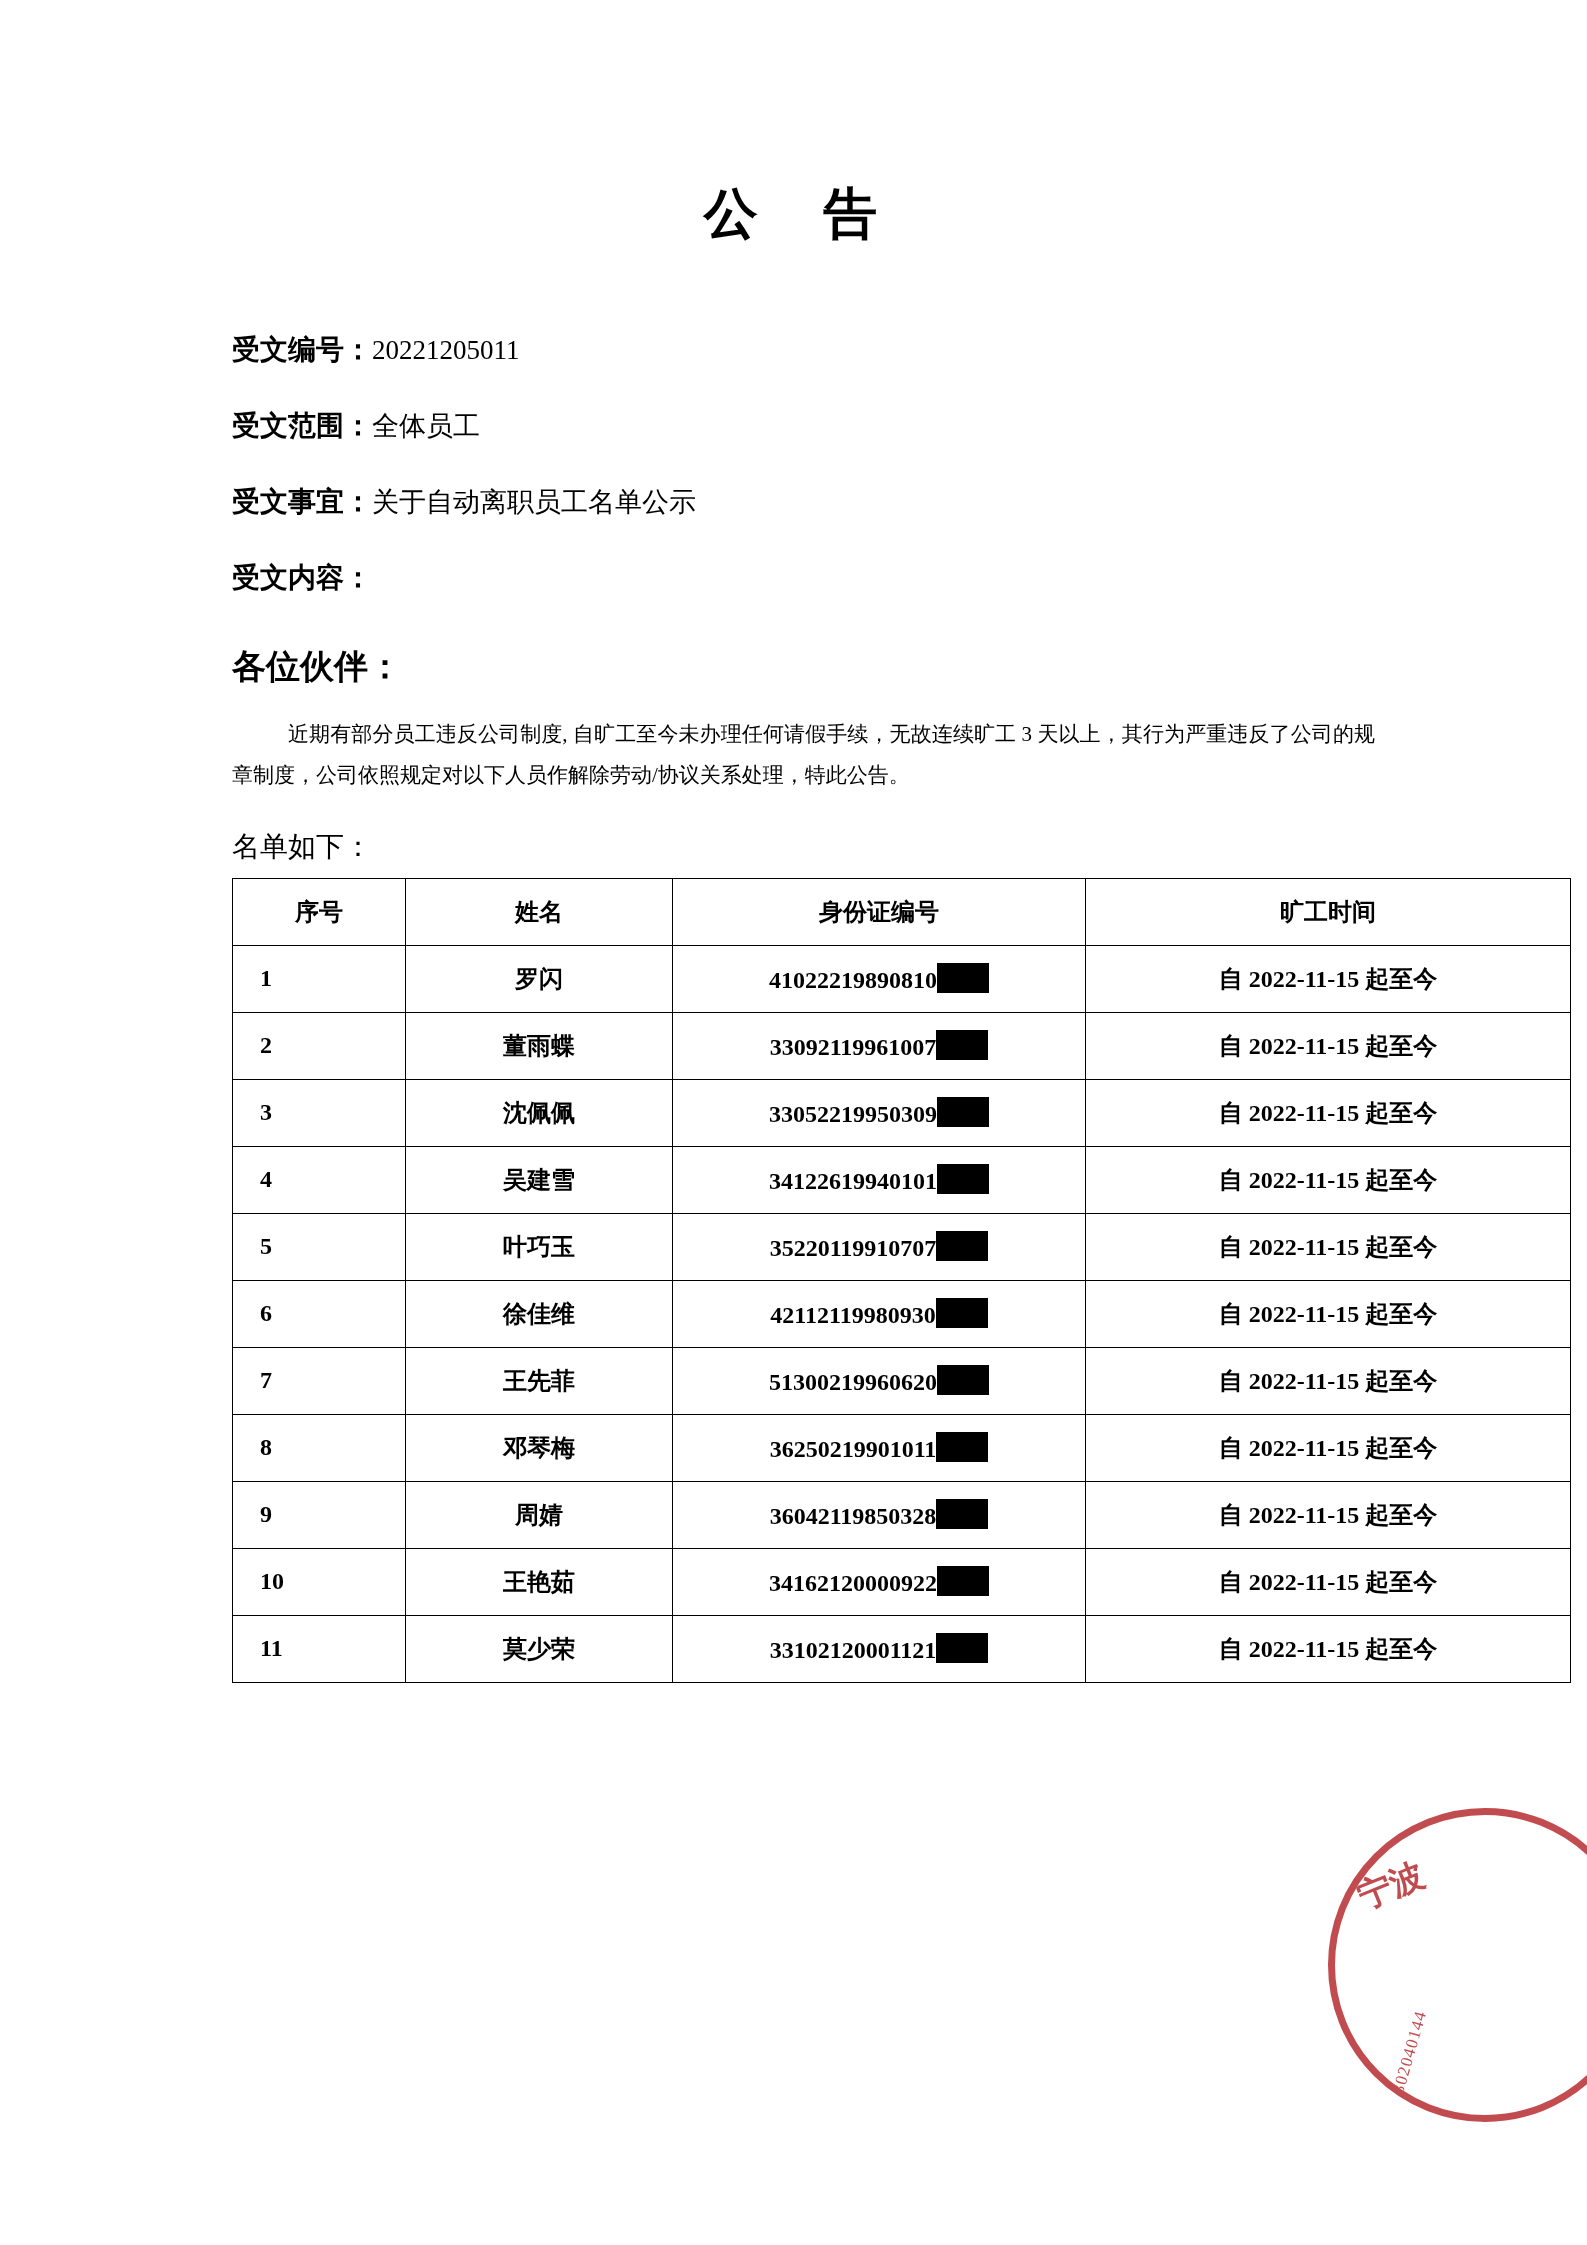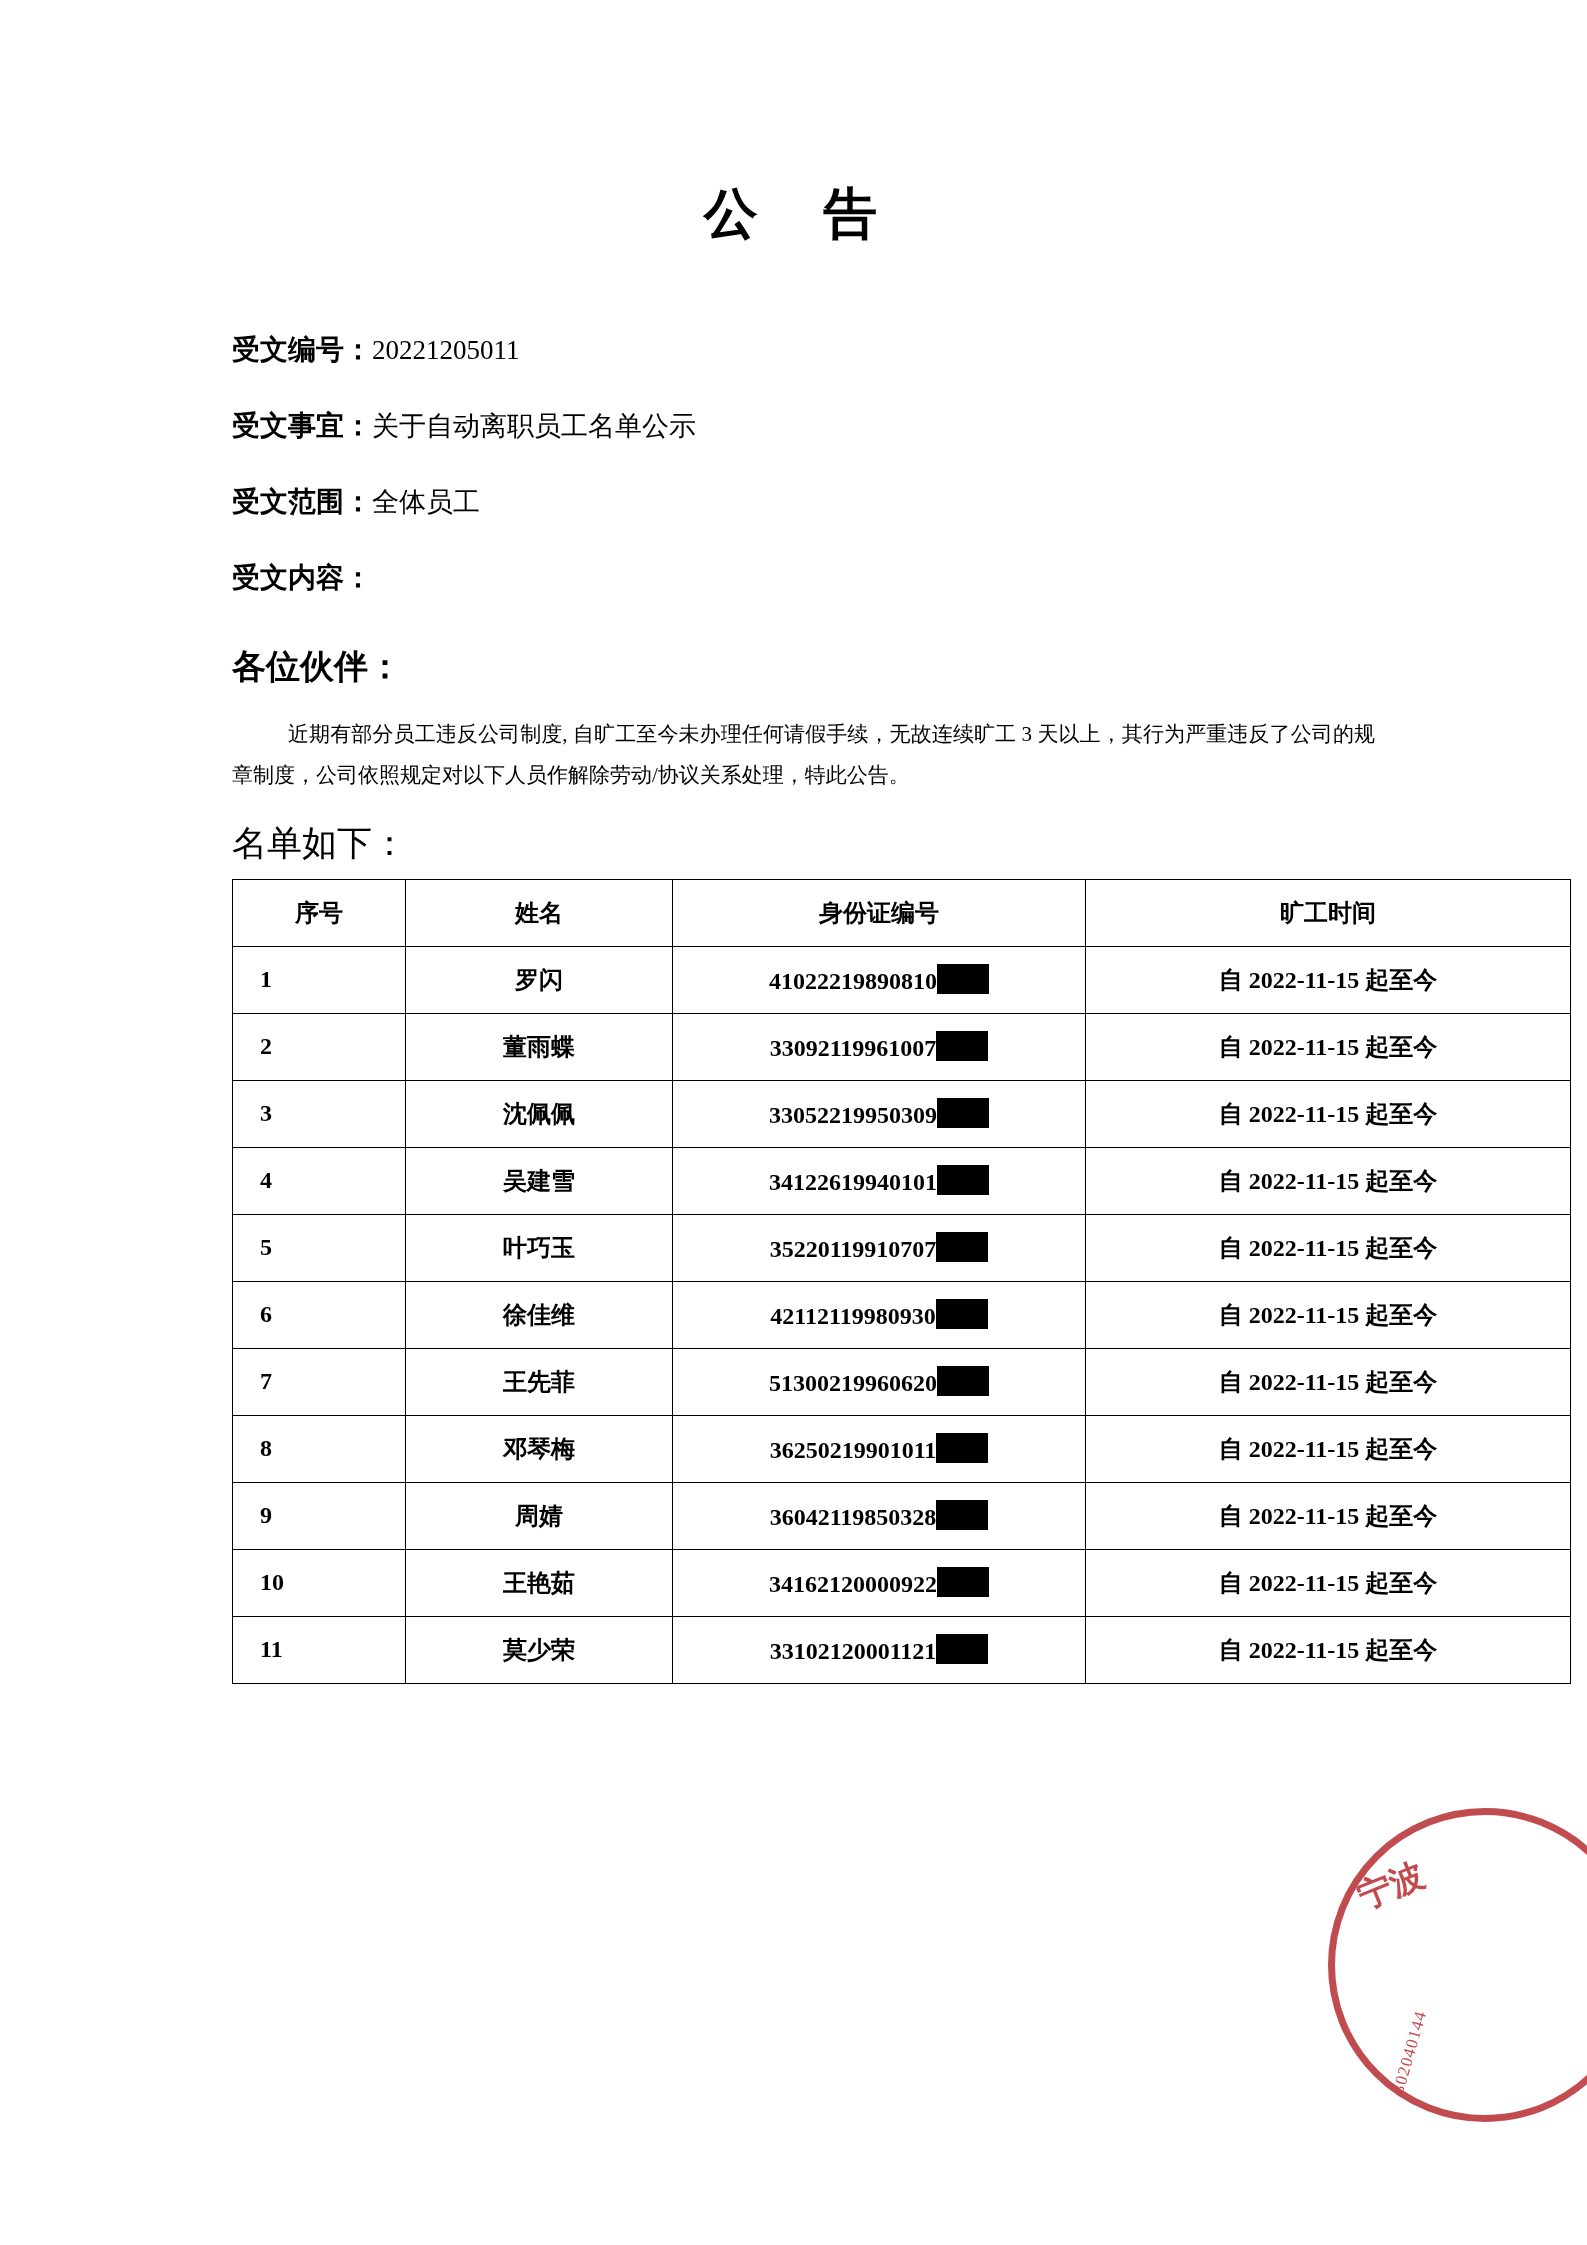--- a/index.html
+++ b/index.html
@@ -59,22 +59,22 @@
   .para {
     font-size: 21px;
     line-height: 1.95;
     text-align: justify;
     text-justify: inter-ideograph;
     text-indent: 56px;
     margin-top: 24px;
     margin-right: -8px;
   }
   .list-label {
-    font-size: 35px;
-    margin-top: 24px;
+    font-size: 28px;
+    margin-top: 32px;
     margin-bottom: 12px;
   }
   table.name-table {
     border-collapse: collapse;
     width: 1118px;
     margin-top: 8px;
     table-layout: fixed;
   }
   table.name-table td, table.name-table th {
     border: 1.5px solid #000000;
@@ -150,25 +150,25 @@
 
   <div class="doc-title">公 告</div>
 
   <div class="content">
 
     <div class="meta-line">
       <span class="meta-label">受文编号：</span><span class="meta-value">20221205011</span>
     </div>
 
     <div class="meta-line">
+      <span class="meta-label">受文范围：</span><span class="meta-value">全体员工</span>
+    </div>
+
+    <div class="meta-line">
       <span class="meta-label">受文事宜：</span><span class="meta-value">关于自动离职员工名单公示</span>
-    </div>
-
-    <div class="meta-line">
-      <span class="meta-label">受文范围：</span><span class="meta-value">全体员工</span>
     </div>
 
     <div class="meta-line">
       <span class="meta-label">受文内容：</span><span class="meta-value"></span>
     </div>
 
     <div class="salutation">各位伙伴：</div>
 
     <div class="para">近期有部分员工违反公司制度, 自旷工至今未办理任何请假手续，无故连续旷工 3 天以上，其行为严重违反了公司的规章制度，公司依照规定对以下人员作解除劳动/协议关系处理，特此公告。</div>
 

